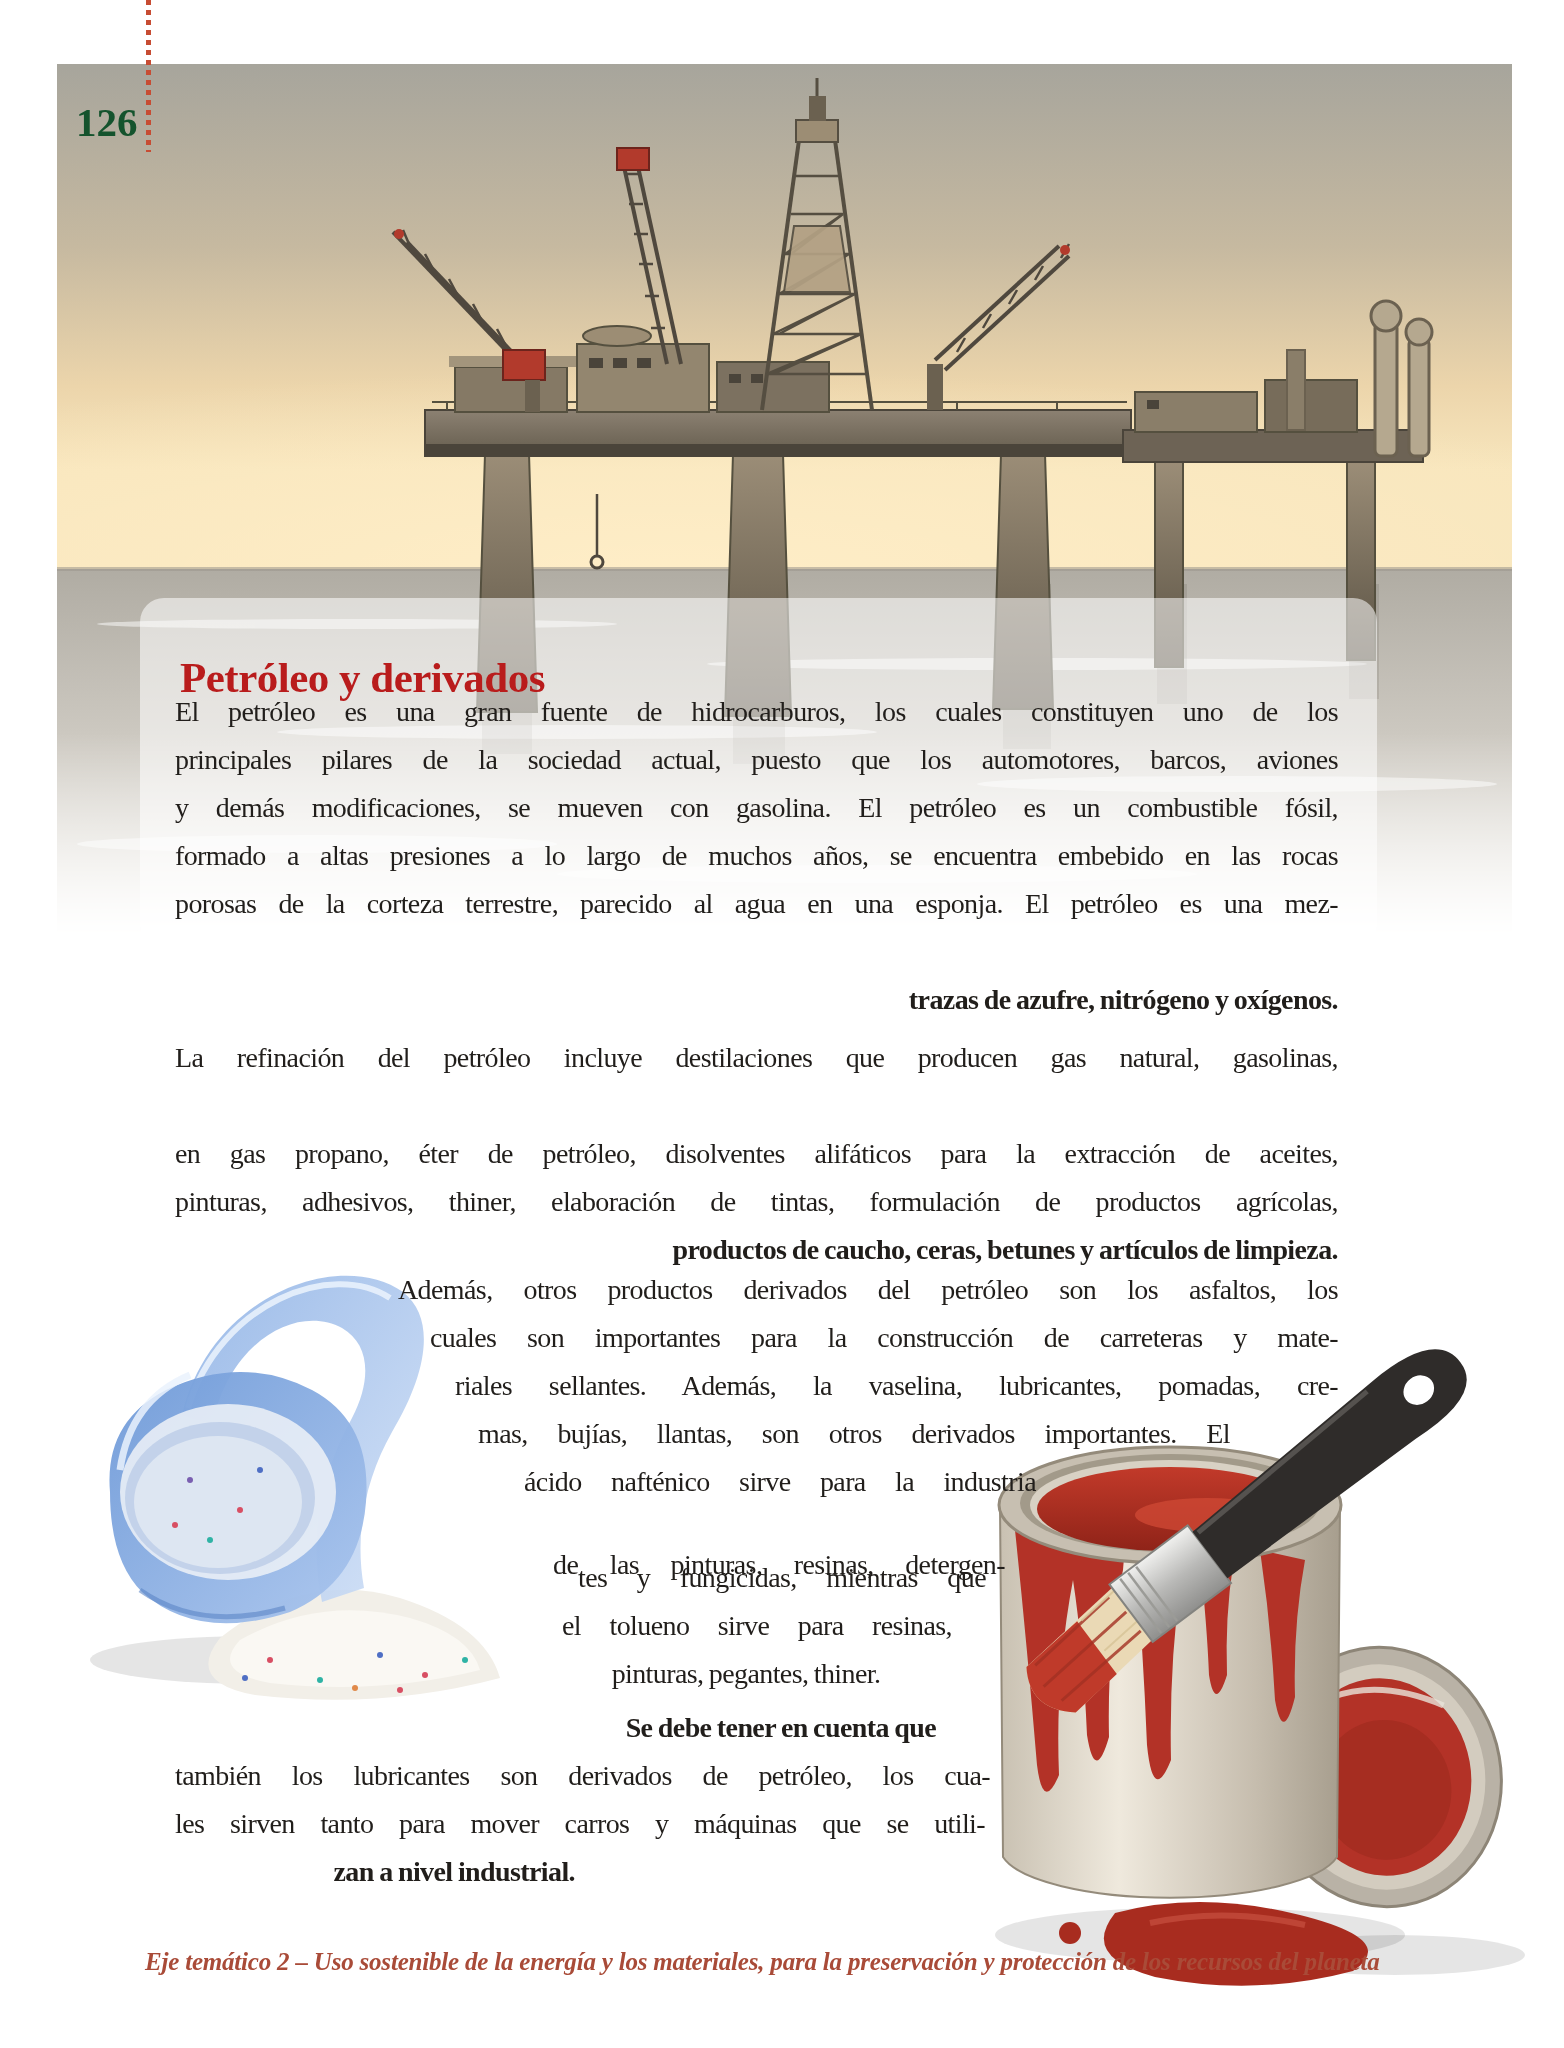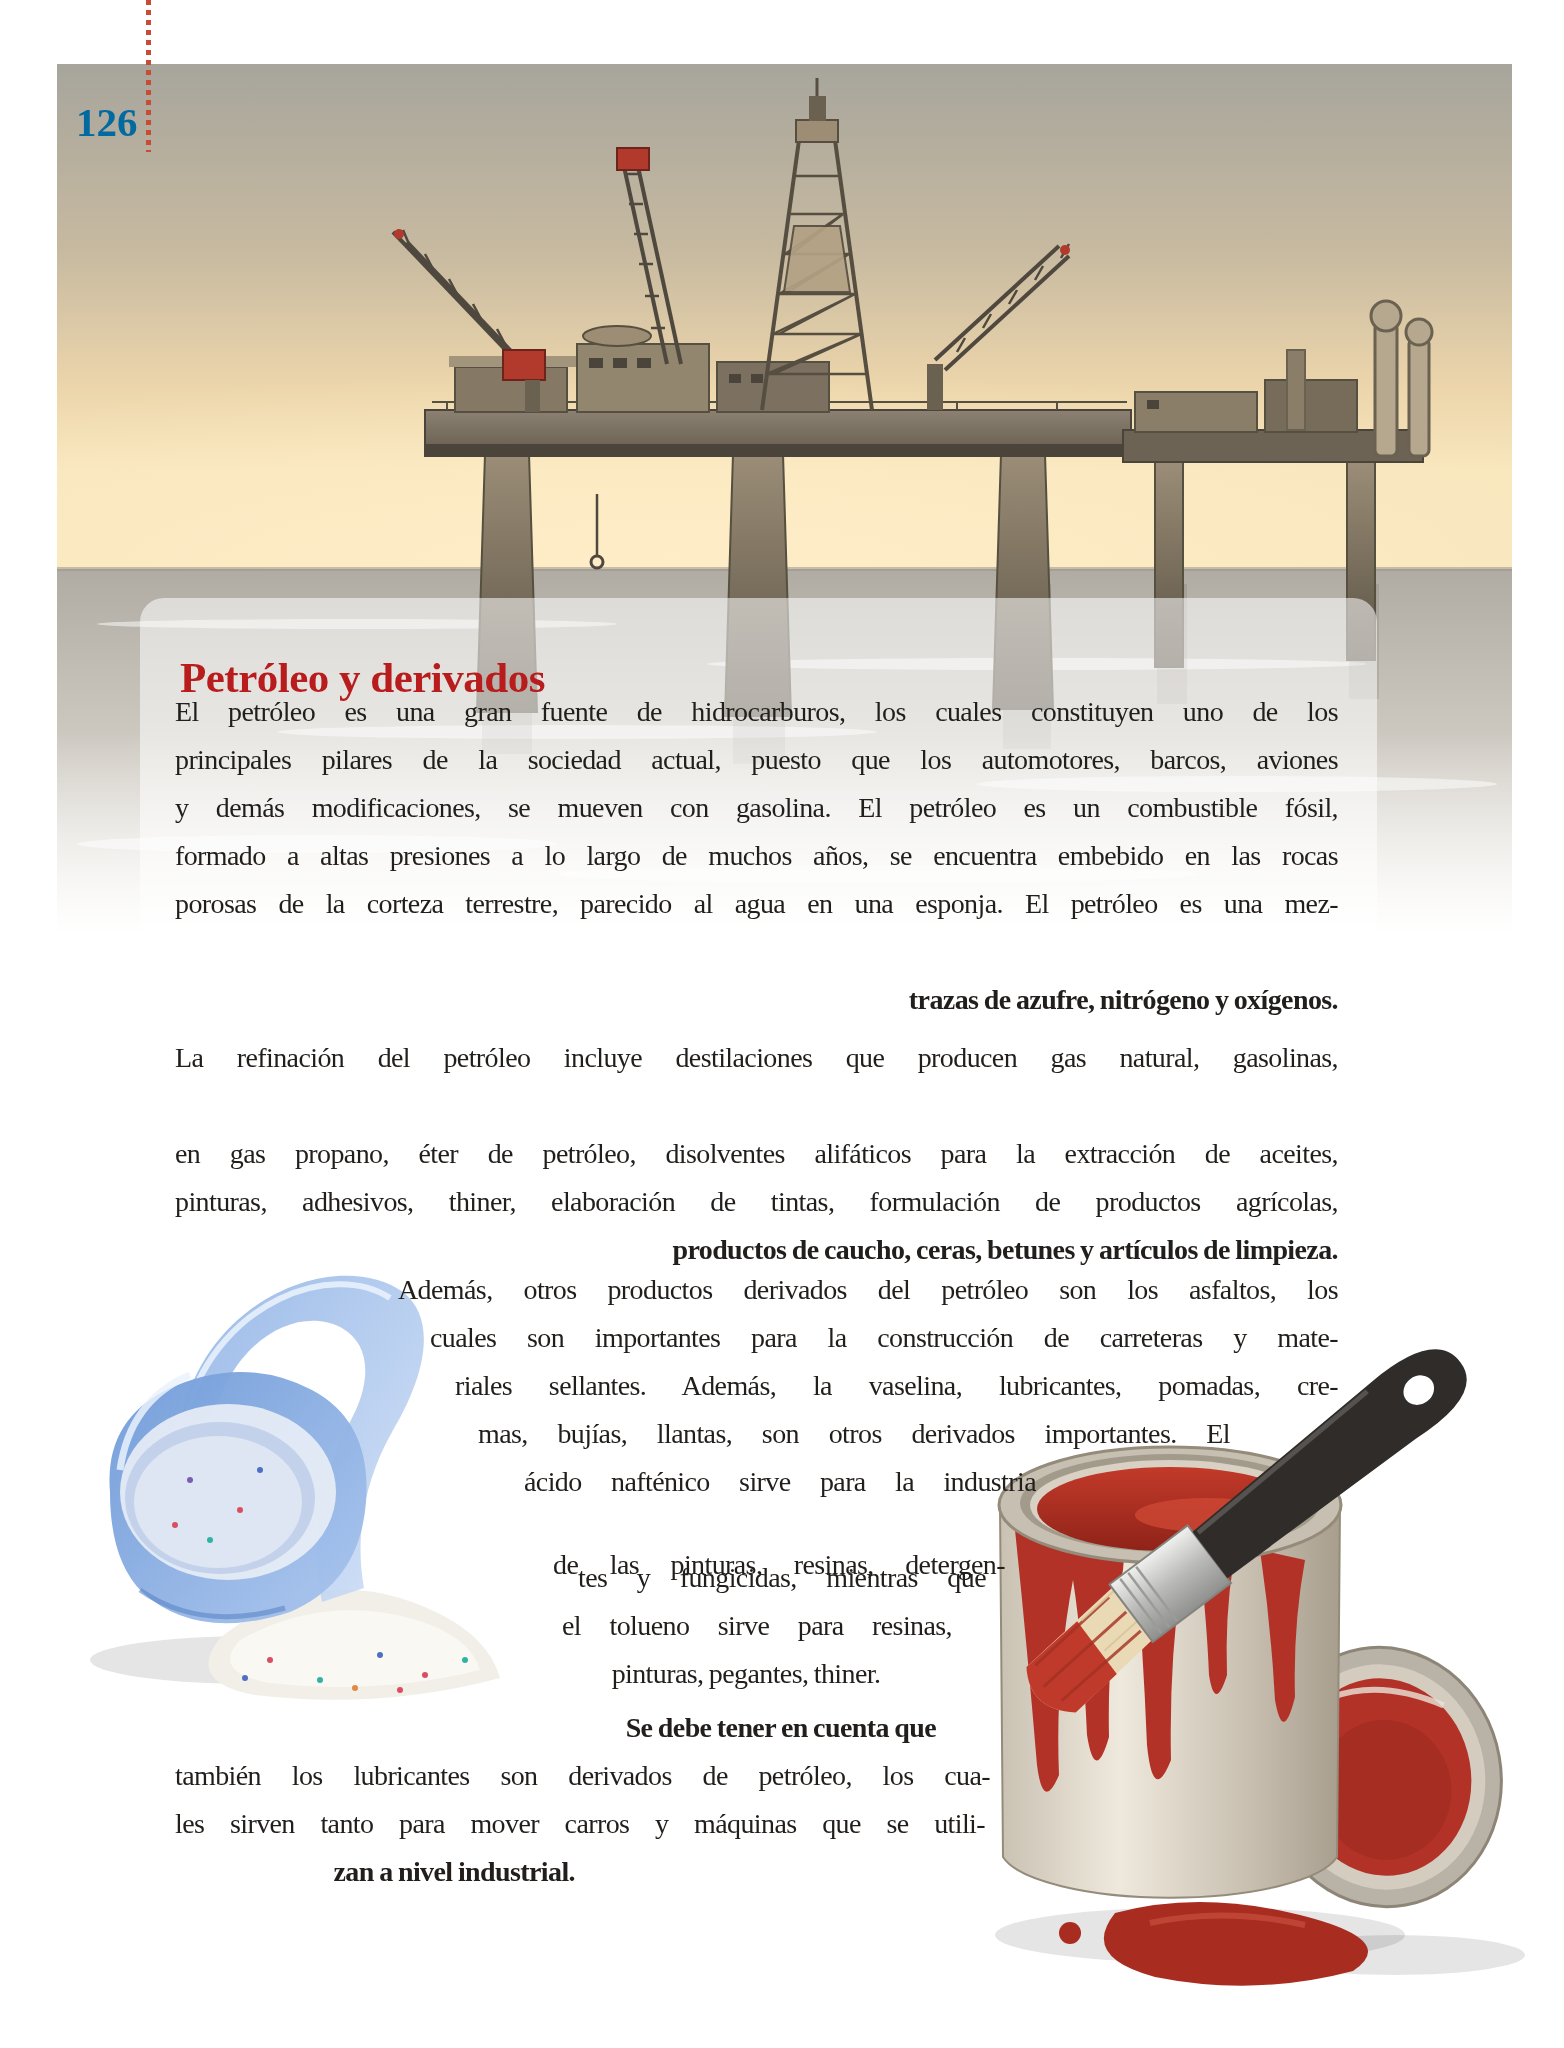--- a/index.html
+++ b/index.html
@@ -9,21 +9,21 @@
   .hero{position:absolute;left:57px;top:64px;width:1455px;height:880px;
         -webkit-mask-image:linear-gradient(to bottom,#000 76%,transparent 99%);
         mask-image:linear-gradient(to bottom,#000 76%,transparent 99%);}
   .hero svg{display:block;width:100%;height:100%;}
   
   .glass{position:absolute;left:140px;top:598px;width:1237px;height:352px;
          background:rgba(255,255,255,.55);border-radius:24px;}
   
   .dotrule{position:absolute;left:146px;top:0;width:5px;height:152px;
            background-image:repeating-linear-gradient(to bottom,#c74c33 0 5px,transparent 5px 10px);}
-  .folio{position:absolute;left:76px;top:98px;font-size:41px;font-weight:bold;color:#0369a1;}
+  .folio{position:absolute;left:76px;top:98px;font-size:41px;font-weight:bold;color:#14532d;}
   
   .headline{position:absolute;left:180px;top:624px;font-size:43px;font-weight:bold;
             color:#b91c1c;letter-spacing:-0.5px;}
   
   .line{position:absolute;font-size:28px;line-height:36px;height:42px;overflow:hidden;
         color:#211e1b;letter-spacing:-0.6px;word-spacing:-1px;}
   .jline{text-align:justify;text-align-last:justify;}
   .cline{text-align:center;}
   .lline{text-align:right;white-space:nowrap;font-weight:bold;}
   
@@ -317,14 +317,15 @@
   <div class="line jline" style="left:553px;top:1547px;width:452px">de las pinturas, resinas, detergen-</div>
   <div class="line jline" style="left:578px;top:1560px;width:408px">tes y fungicidas, mientras que</div>
   <div class="line jline" style="left:562px;top:1608px;width:390px">el tolueno sirve para resinas,</div>
   <div class="line cline" style="left:568px;top:1656px;width:356px">pinturas, pegantes, thiner.</div>
 
   <div class="line lline" style="left:556px;top:1710px;width:380px">Se debe tener en cuenta que</div>
   <div class="line jline" style="left:175px;top:1758px;width:815px">también los lubricantes son derivados de petróleo, los cua-</div>
   <div class="line jline" style="left:175px;top:1806px;width:810px">les sirven tanto para mover carros y máquinas que se utili-</div>
   <div class="line lline" style="left:175px;top:1854px;width:400px">zan a nivel industrial.</div>
 
+  <div class="strap">Eje temático 2 – Uso sostenible de la energía y los materiales, para la preservación y protección de los recursos del planeta</div>
 
 </div>
 
 </body></html>

